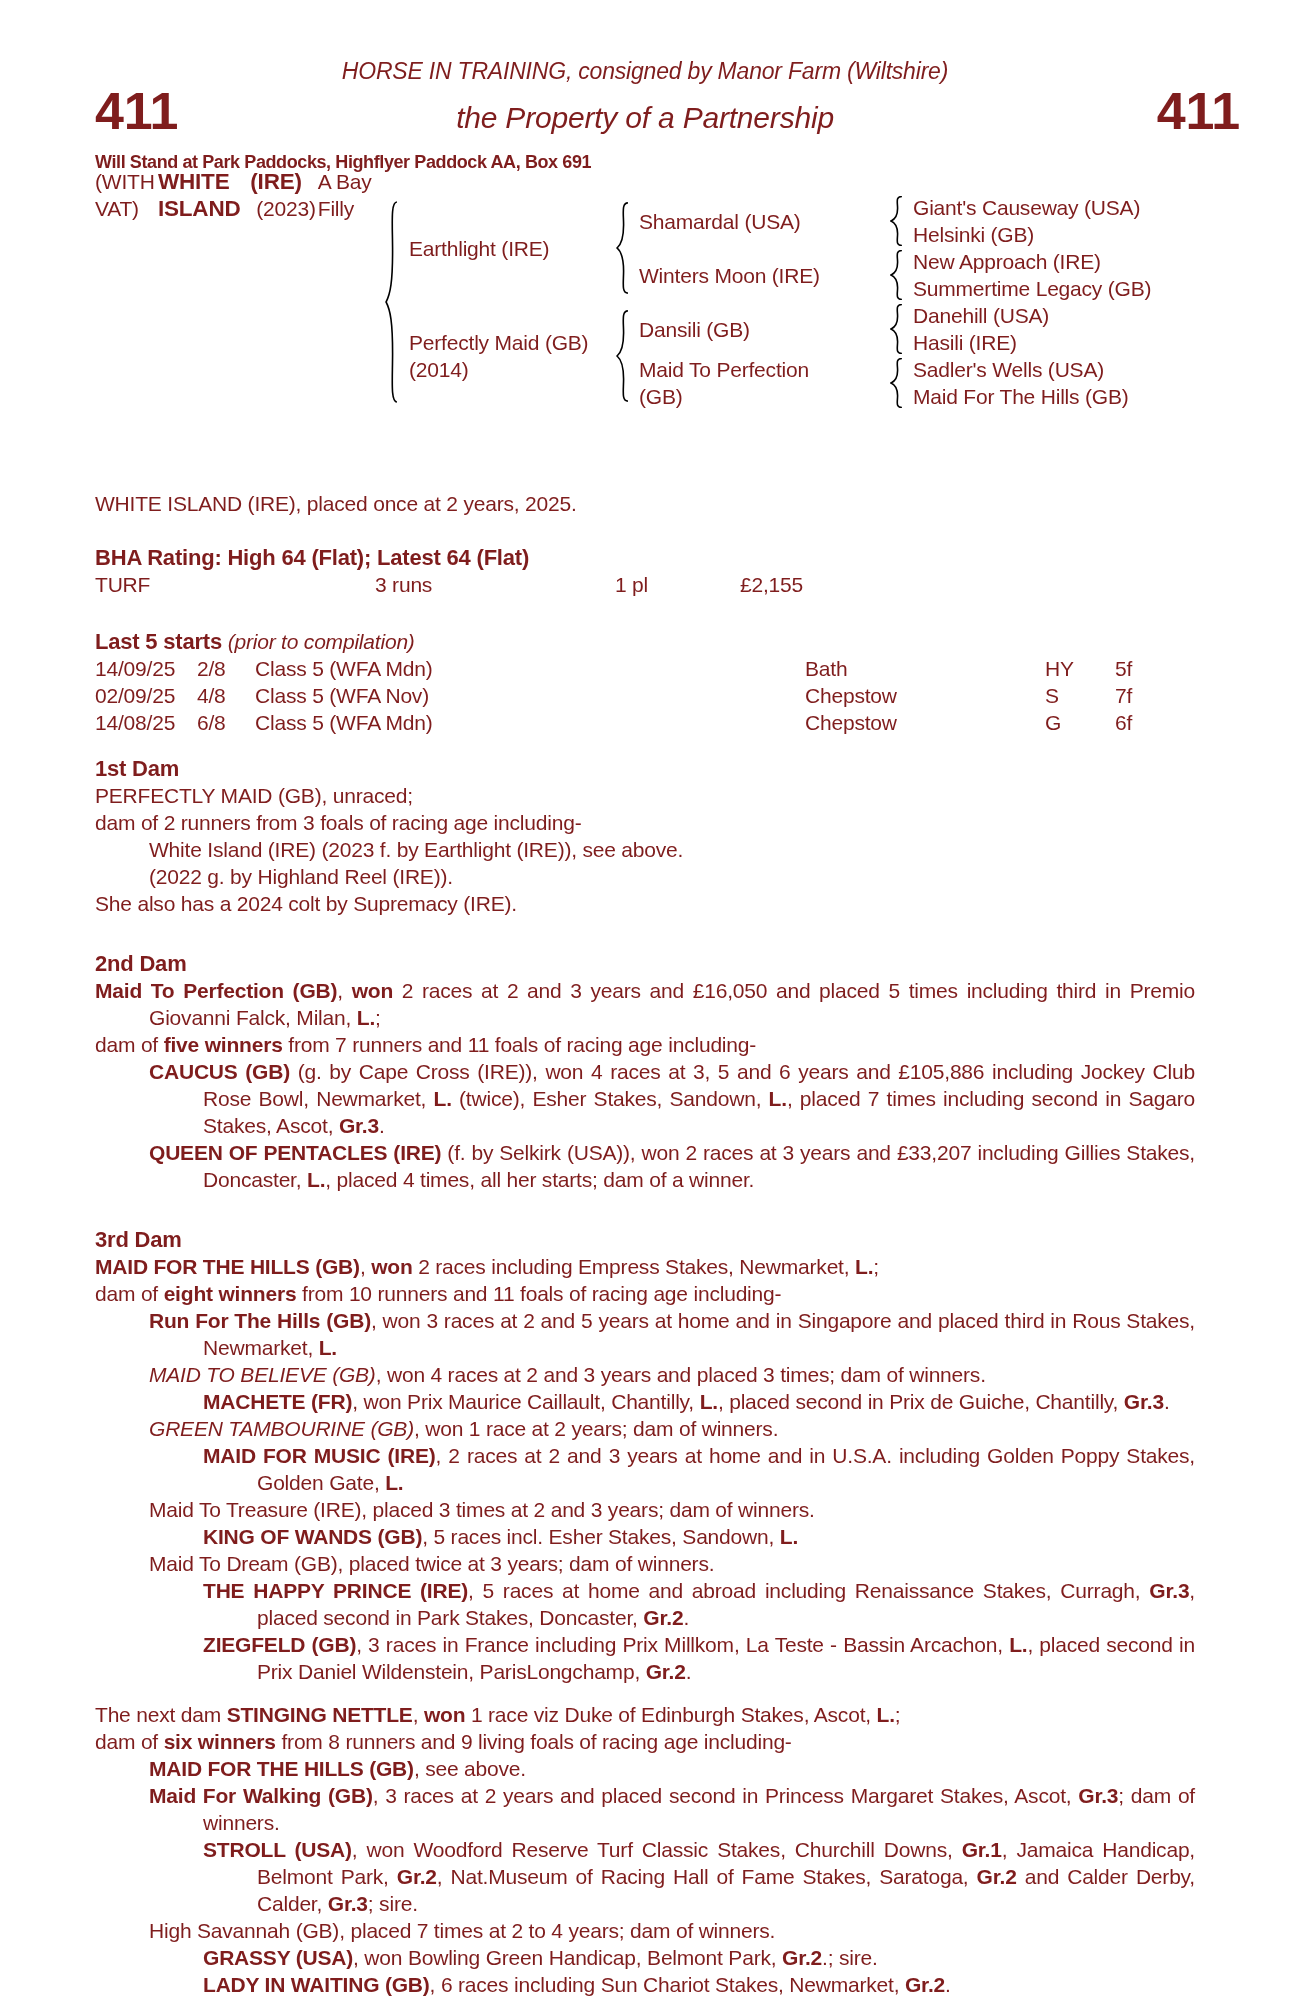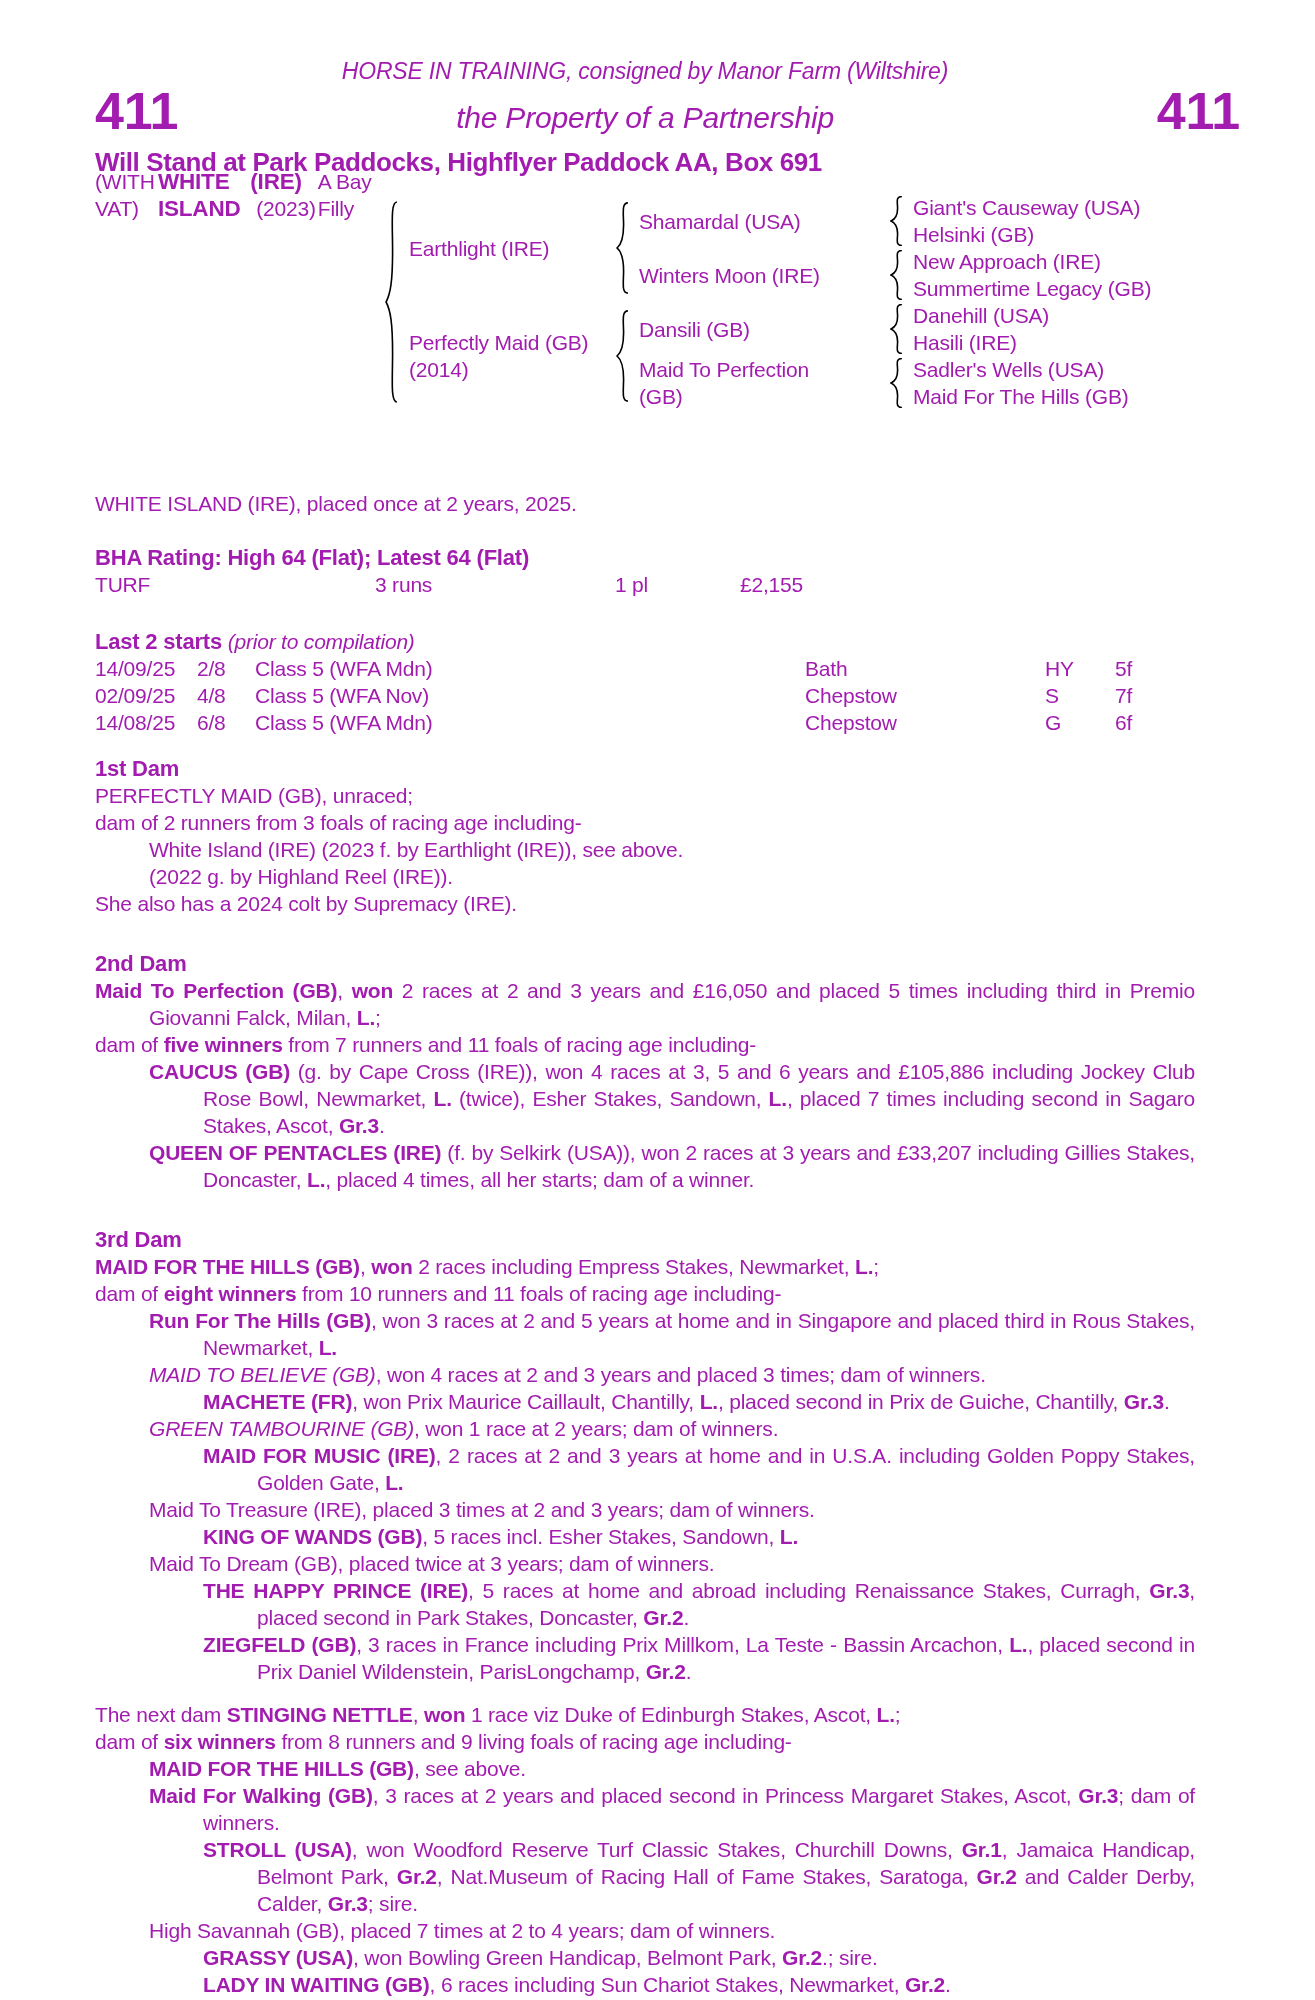--- a/index.html
+++ b/index.html
@@ -2,36 +2,36 @@
 <html><head>
 <meta charset="utf-8">
 <style>
   html,body{margin:0;padding:0;background:#ffffff;}
   .page{
     position:relative;
     width:1315px;height:2000px;
     box-sizing:border-box;
     padding:58px 120px 40px 95px;
     background:#ffffff;
-    color:#a21caf;
+    color:#7f1d1d;
     font-family:"Liberation Sans","DejaVu Sans",sans-serif;
     font-size:21px;line-height:27px;
     letter-spacing:-0.2px;
     overflow:hidden;
   }
   .b{font-weight:700;}
   .i{font-style:italic;}
   
   .consign{text-align:center;font-style:italic;font-size:23px;}
   .lot-row{position:relative;margin-top:2px;height:48px;}
   .lot{font-size:52px;font-weight:700;line-height:48px;}
   .lot-left{position:absolute;left:0;top:0;}
   .lot-right{position:absolute;right:-45px;top:0;}
   .property{position:absolute;left:0;right:0;bottom:4px;text-align:center;font-style:italic;font-size:30px;}
-  .stand{font-weight:700;font-size:26px;margin-top:14px;letter-spacing:-0.4px;}
+  .stand{font-weight:700;font-size:18px;margin-top:14px;letter-spacing:-0.4px;}
   
   .pedigree{display:grid;grid-template-columns:278px 36px 196px 34px 240px 34px 1fr;grid-auto-rows:27px;margin-top:18px;}
   .pcell{display:flex;align-items:center;}
   .ped-info{grid-column:1;grid-row:1/9;display:flex;flex-direction:row;justify-content:center;margin-top:-26px;}
   .hname{font-weight:700;font-size:22.5px;}
   .ped-year{margin-left:6px;}
   .bracewrap{display:flex;align-items:center;justify-content:center;}
   .bracewrap svg{width:13px;display:block;}
   .brace-big{grid-column:2;grid-row:1/9;}
   .brace-big svg{height:204px;}
@@ -148,21 +148,21 @@
   <div class="summary-line">WHITE ISLAND (IRE), placed once at 2 years, 2025.</div>
   <div class="bha">BHA Rating: High 64 (Flat); Latest 64 (Flat)</div>
   <div class="turf-row">
     <span>TURF</span>
     <span>3 runs</span>
     <span>1 pl</span>
     <span>£2,155</span>
   </div>
 
   <div class="last3">
-    <span class="last3-label">Last 2 starts</span>
+    <span class="last3-label">Last 5 starts</span>
     <span class="last3-note">(prior to compilation)</span>
   </div>
   <div class="race-row">
     <span>14/09/25</span>
     <span>2/8</span>
     <span>Class 5 (WFA Mdn)</span>
     <span>Bath</span>
     <span>HY</span>
     <span>5f</span>
   </div>

